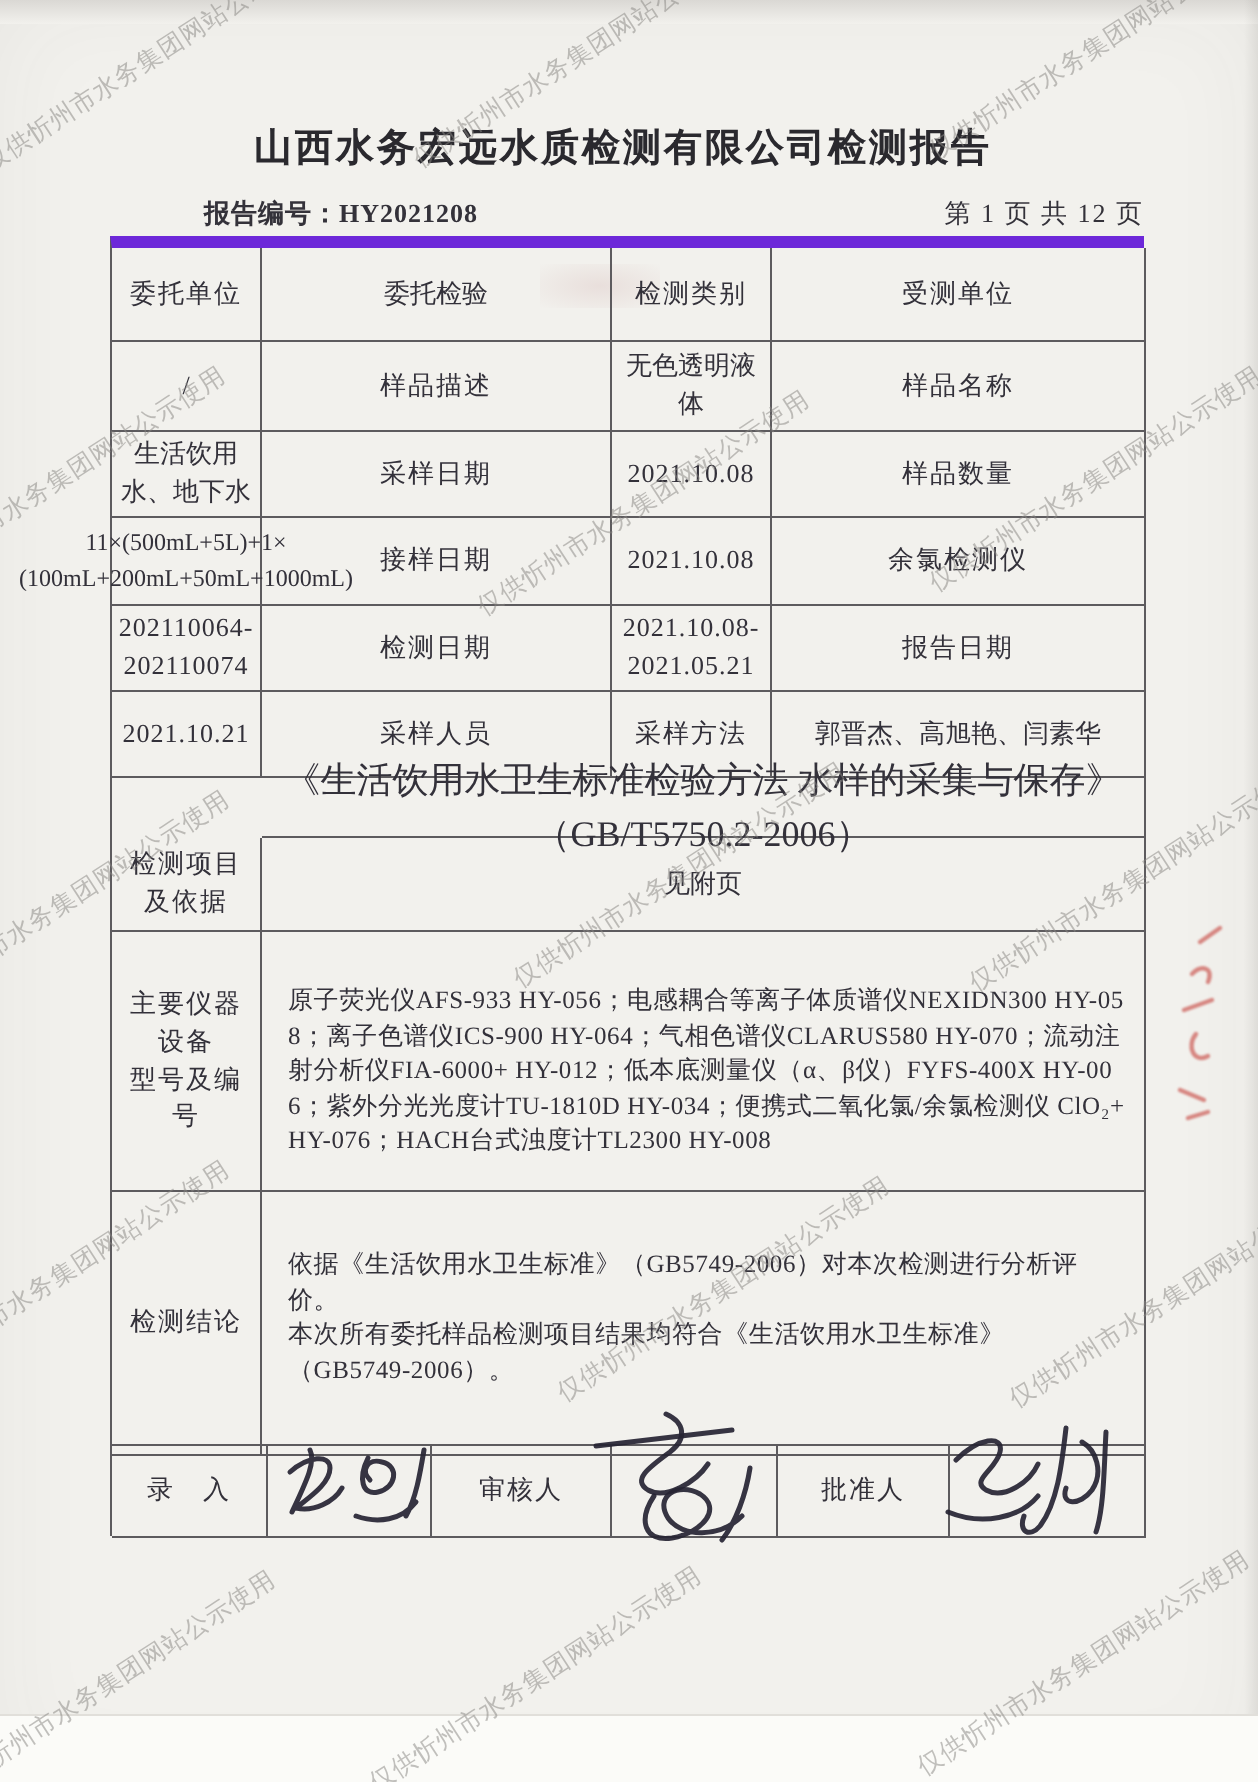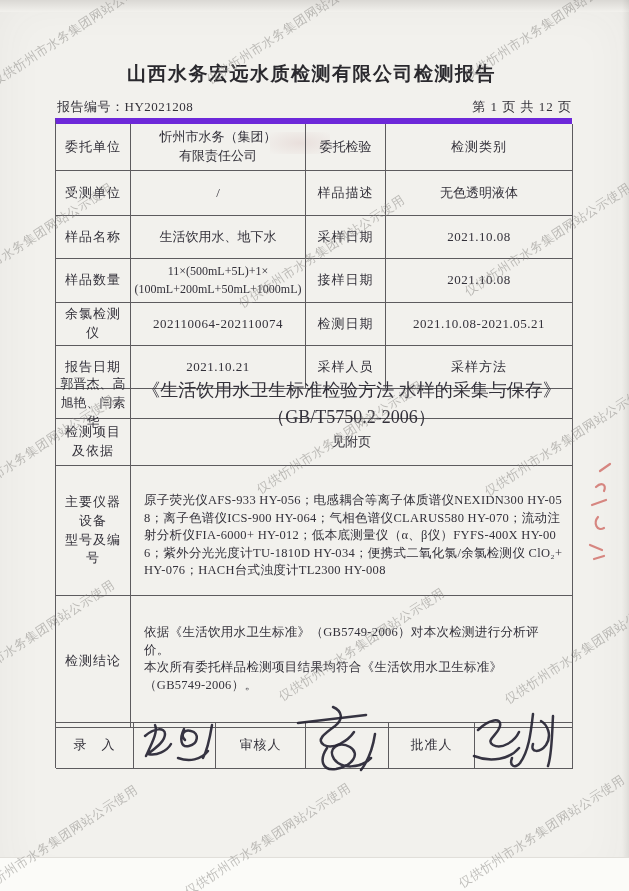--- a/index.html
+++ b/index.html
@@ -16,21 +16,21 @@
   
   .wm { position:absolute; white-space:nowrap; font-size:12.5px; letter-spacing:0.5px;
         color:rgba(138,136,132,0.52); transform:translate(-50%,-50%) rotate(-33deg);
         z-index:5; pointer-events:none; font-family:"Liberation Sans","DejaVu Sans",sans-serif; }
 
   .title { position:absolute; top:61px; left:53px; width:517px; text-align:center;
            font-size:19px; font-weight:bold; color:#2a292e; letter-spacing:1.5px;
            font-family:"Liberation Sans","DejaVu Sans",sans-serif; z-index:2; }
   .meta { position:absolute; top:98px; left:57px; width:515px; display:flex;
           justify-content:space-between; font-size:13px; color:#34323a; z-index:2; }
-  .meta .rno { font-weight:normal; letter-spacing:0.5px; }
+  .meta .rno { font-weight:bold; letter-spacing:0.5px;margin-left:45px; }
   .meta .pg  { letter-spacing:1px; }
 
   
   .gridA { position:absolute; left:55px; top:118px; width:517px; z-index:2;
            display:grid; grid-template-columns:75px 175px 80px 187px;
            grid-template-rows:47px 45px 43px 44px 43px 43px 30px 47px 130px 132px;
            border-top:6px solid #6d28d9; border-left:1px solid #5d5b5e; }
   .gridB { position:absolute; left:55px; top:722px; width:517px; height:46px; z-index:2;
            display:grid; grid-template-columns:78px 82px 90px 83px 86px 98px;
            grid-template-rows:46px;
@@ -87,24 +87,20 @@
 
   <div class="title">山西水务宏远水质检测有限公司检测报告</div>
   <div class="meta">
     <span class="rno">报告编号：HY2021208</span>
     <span class="pg">第 1 页 共 12 页</span>
   </div>
 
   <div class="gridA">
 
     <div class="cell lbl">委托单位</div>
-    <div class="cell">
-      <div><span>忻州市水务（集团）</span><br>
-           <span>有限责任公司</span></div>
-    </div>
     <div class="cell">委托检验</div>
     <div class="cell lbl">检测类别</div>
 
     <div class="cell lbl">受测单位</div>
     <div class="cell">/</div>
     <div class="cell lbl">样品描述</div>
     <div class="cell">无色透明液体</div>
 
     <div class="cell lbl">样品名称</div>
     <div class="cell">生活饮用水、地下水</div>

